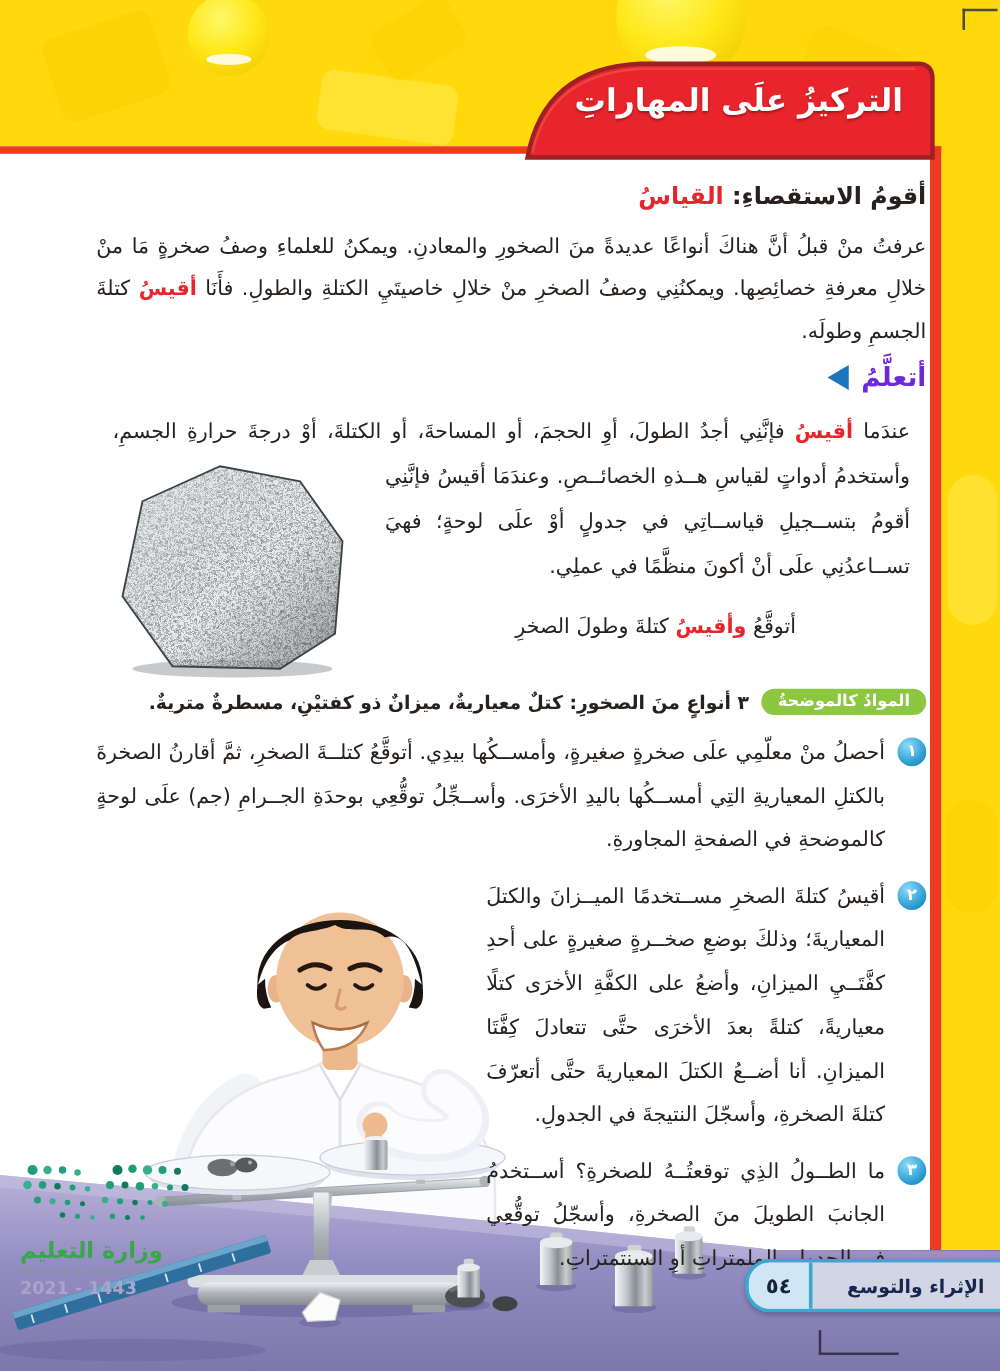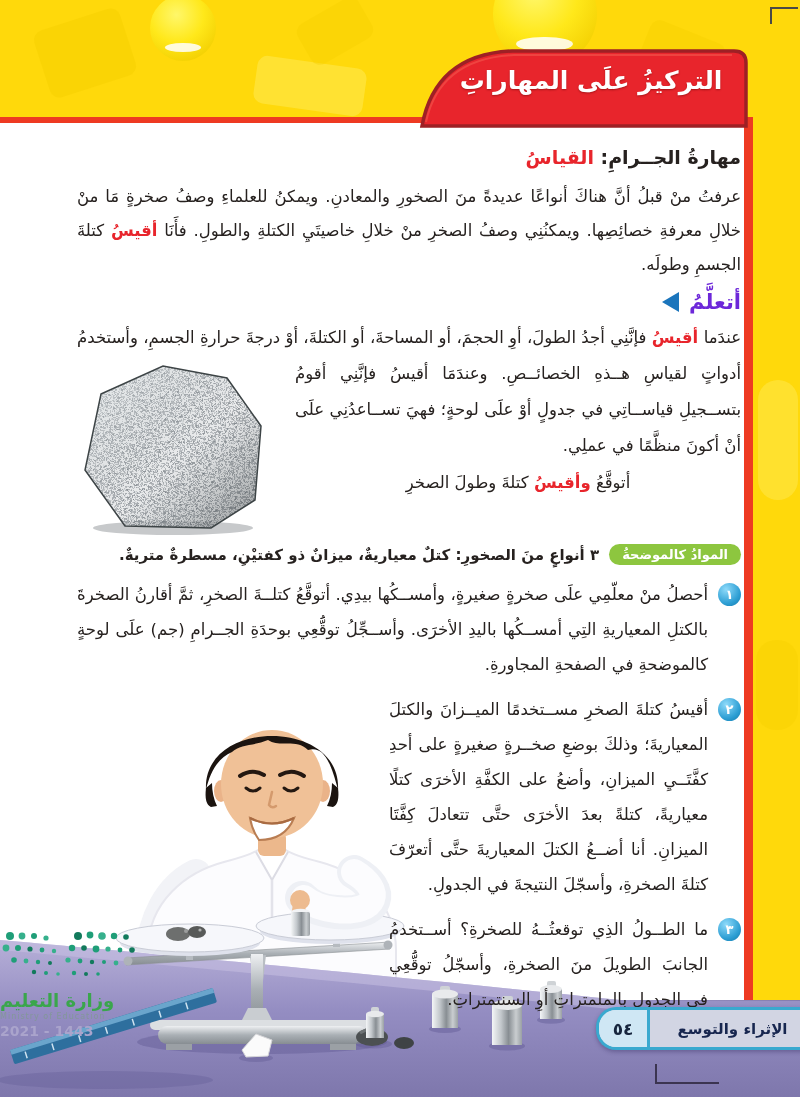--- a/index.html
+++ b/index.html
@@ -36,36 +36,36 @@
   .flow{position:absolute;left:77px;top:146px;width:664px;z-index:4;direction:rtl;
     color:#26211f;font-size:16.5px;}
   .skill-h{font-size:19px;font-weight:bold;margin:0 0 12px;}
   .skill-hl{color:#e8252c;}
   .para{text-align:justify;line-height:34px;margin:0 0 6px;}
   .kw{color:#e8252c;font-weight:bold;}
   .sec-head{display:flex;align-items:center;gap:10px;margin:8px 0 6px;}
   .sec-title{color:#6d28d9;font-weight:bold;font-size:21px;}
   .tri{width:0;height:0;border-top:10px solid transparent;border-bottom:10px solid transparent;
     border-right:17px solid #1b75bc;}
-  .learn-p{text-align:justify;line-height:36px;margin:0;}
+  .learn-p{text-align:justify;line-height:36px;margin:13px;}
   .rock-float{float:left;width:192px;height:176px;margin:4px 26px 8px 0;}
   .try-line{line-height:34px;margin:2px 0 6px;text-align:center;}
   .materials{display:flex;align-items:center;gap:10px;clear:both;margin:10px 0 12px;}
   .badge{background:#8dc63f;color:#fff;font-size:13px;font-weight:bold;
     padding:3px 13px;border-radius:13px;white-space:nowrap;}
   .mat-text{font-weight:bold;font-size:15px;}
   .step{display:flex;gap:10px;margin:0 0 10px;}
   .step-num{flex:0 0 23px;width:23px;height:23px;margin-top:6px;border-radius:50%;
     background:radial-gradient(circle at 35% 28%,#8edafa,#2e9fd4 62%,#1179ab);
     color:#fff;font-size:13px;font-weight:bold;text-align:center;line-height:23px;}
   .step-text{flex:1;text-align:justify;line-height:35px;}
   .step-wrap{margin-left:312px;}
 
   
-  .mlogo{position:absolute;left:0;top:928px;width:170px;z-index:6;text-align:left;}
+  .mlogo{position:absolute;left:16px;top:928px;width:170px;z-index:6;text-align:left;}
   .mlogo-name{color:#3aa64c;font-size:18px;font-weight:bold;direction:rtl;margin:2px 0 0;}
   .mlogo-en{color:rgba(125,155,140,.75);font-size:8px;letter-spacing:1px;margin:1px 0 2px;}
   .mlogo-years{color:#aaa4cc;font-size:14px;font-weight:bold;}
 
   
   .pill{position:absolute;left:596px;top:1007px;width:216px;height:37px;z-index:6;
     border:3px solid #39a9cf;border-right:none;border-radius:20px 0 0 20px;
     background:#d2d5e3;display:flex;direction:rtl;overflow:hidden;
     box-shadow:0 2px 4px rgba(40,30,80,.35);}
   .pill-label{flex:1;display:flex;align-items:center;justify-content:center;
@@ -216,21 +216,21 @@
       <g transform="translate(366,318)">
           <rect x="5" y="1" width="8" height="7" rx="2" fill="#cfd3d6"></rect>
           <rect x="0" y="8" width="18" height="24" fill="url(#cyl)"></rect>
           <ellipse cx="9" cy="8" rx="9" ry="3.2" fill="#e8eaec"></ellipse>
         </g>
     </g>
   </svg>
 
   <div class="flow">
     <h1 class="skill-h">
-      <span>مهارةُ الجــرامِ:</span>
+      <span>أقومُ الاستقصاءِ:</span>
       <span class="skill-hl">القياسُ</span>
     </h1>
 
     <p class="para"><span>عرفتُ منْ قبلُ أنَّ هناكَ أنواعًا عديدةً منَ الصخورِ والمعادنِ. ويمكنُ للعلماءِ وصفُ صخرةٍ مَا منْ خلالِ معرفةِ خصائِصِها. ويمكنُنِي وصفُ الصخرِ منْ خلالِ خاصيتَيِ الكتلةِ والطولِ. فأَنَا </span><span class="kw">أقيسُ</span><span> كتلةَ الجسمِ وطولَه.</span></p>
 
     <div class="sec-head">
       <span class="sec-title">أتعلَّمُ</span>
       <span class="tri"></span>
     </div>
 

